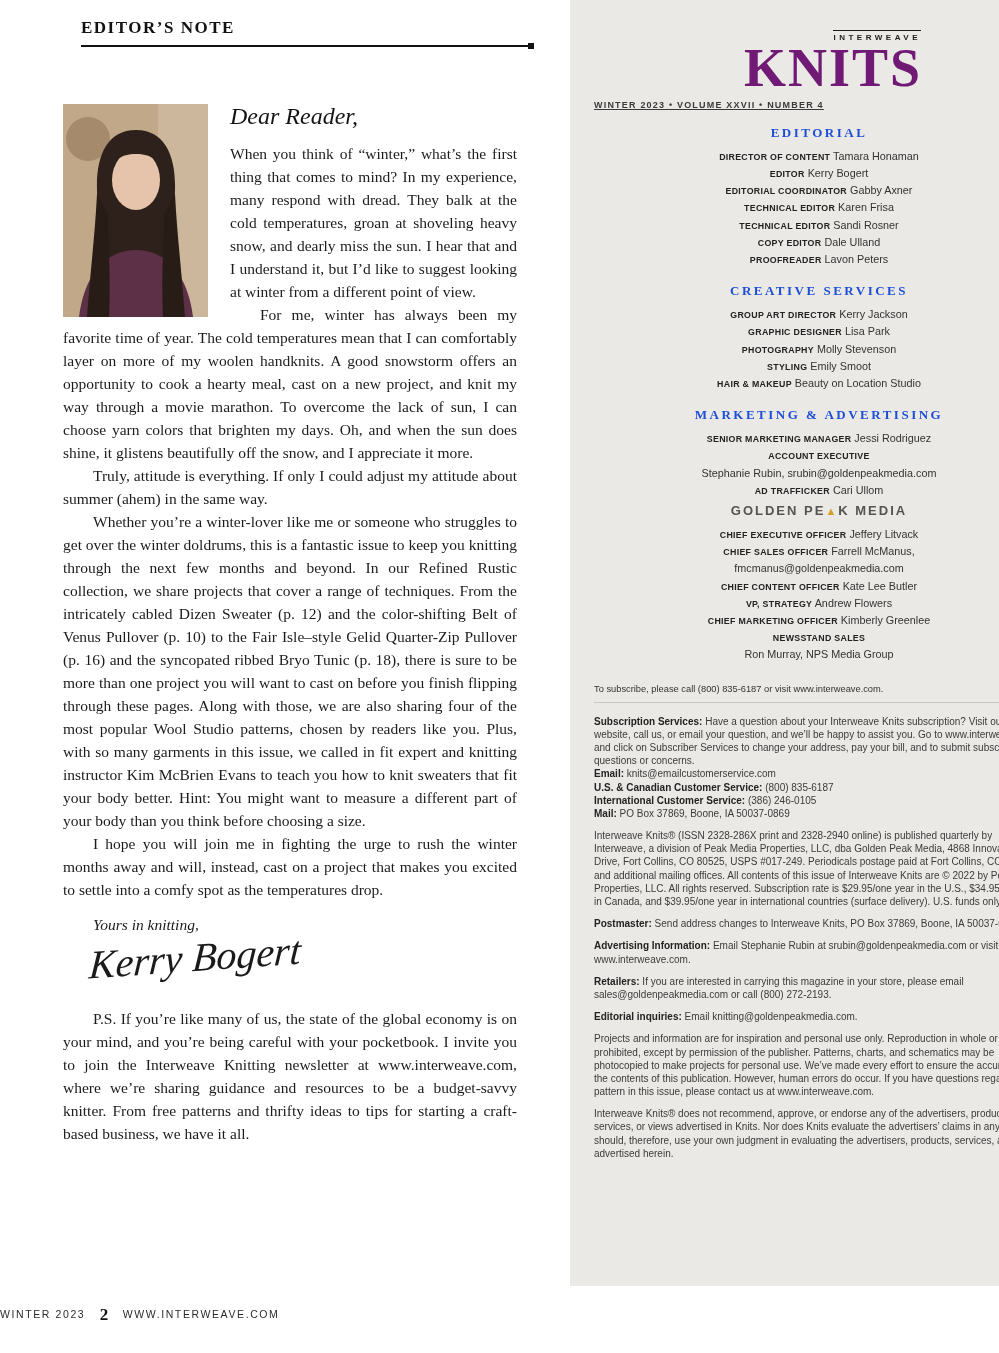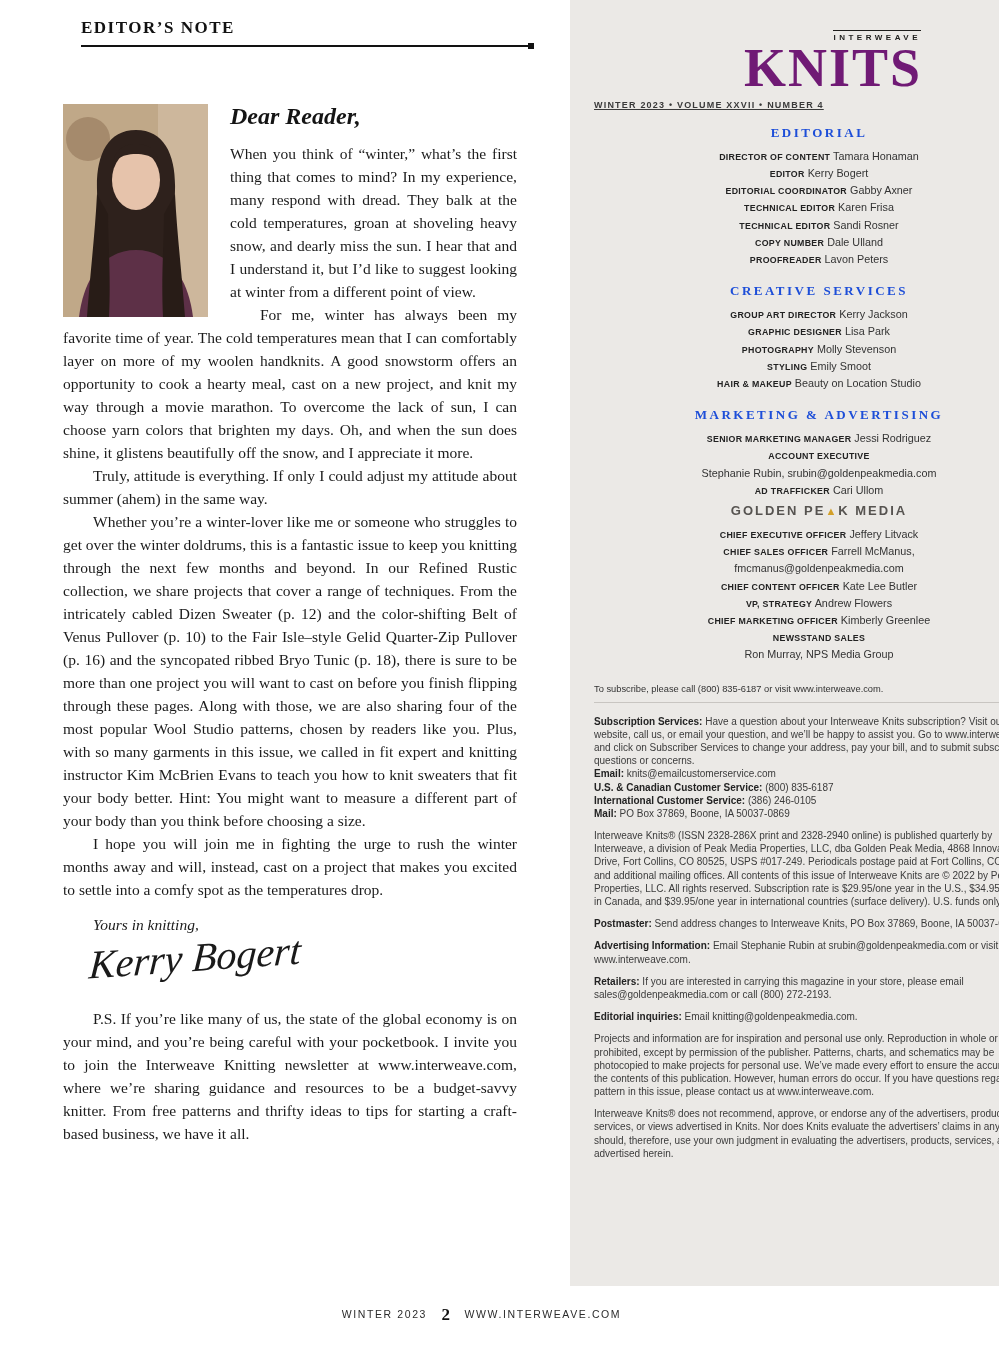--- a/index.html
+++ b/index.html
@@ -12,21 +12,21 @@
   .ednote-title { font-family:"Liberation Serif", serif; font-weight:bold; font-size:17px; letter-spacing:1.5px; color:#121212; }
   .ednote-rule { margin-top:7px; height:2px; background:#121212; position:relative; }
   .ednote-rule::after { content:""; position:absolute; right:-1px; top:-2px; width:6px; height:6px; background:#121212; }
 
   
   .letter { position:absolute; left:63px; top:100px; width:454px;
             font-family:"Liberation Serif", serif; font-size:15.5px; line-height:23px;
             color:#1b1b1b; text-align:justify; }
   .editor-photo { float:left; width:145px; height:213px; margin:4px 22px 8px 0; overflow:hidden; }
   .editor-photo svg { display:block; }
-  .salutation { font-family:"Liberation Serif", serif; font-style:italic; font-weight:bold;
+  .salutation { font-family:"Liberation Serif", serif; font-style:italic; font-weight:normal;
                 font-size:24px; line-height:28px; margin:2px 0 12px; text-align:left; color:#141414; }
   .paras p { text-indent:30px; margin:0; }
   .paras p:first-of-type { text-indent:0; }
   .closing { margin-top:12px; text-indent:30px; text-align:left;font-style:italic; }
   .signature { display:inline-block; font-family:"Liberation Serif", serif; font-style:italic;
                font-size:40px; color:#1a1a1a; transform:rotate(-4deg) skewX(-8deg);
                margin:10px 0 2px 26px; }
   .ps { margin-top:30px; text-indent:30px; }
 
   
@@ -53,21 +53,21 @@
   .gpm-tri { color:#d3a029; font-size:11px; }
 
   .subscribe { font-size:9.3px; color:#333; margin:20px 0 8px; }
   .divider { height:1px; background:#c8c5c1; margin:0 0 12px; }
 
   .fp-block { margin-bottom:9px; }
   .fp-line { font-size:10px; line-height:1.32; color:#3b3b3b; }
   .fp-lead { font-weight:bold; color:#232323; }
 
   
-  .footer { position:absolute; bottom:28px; left:0; width:963px; text-align:center; }
+  .footer { position:absolute; bottom:28px; left:0; width:963px; text-align:left; }
   .f-issue, .f-site { font-size:10.5px; letter-spacing:1.6px; color:#2b2b2b; vertical-align:2px; }
   .f-page { font-family:"Liberation Serif", serif; font-weight:bold; font-size:17px;
             color:#111; margin:0 10px; }
 </style>
 </head>
 <body>
 
 <div class="page">
 
   <header class="ednote-header">
@@ -119,21 +119,21 @@
               <div class="mast-entry"><span class="role">DIRECTOR OF CONTENT</span> <span class="ename">Tamara Honaman</span></div>
 
               <div class="mast-entry"><span class="role">EDITOR</span> <span class="ename">Kerry Bogert</span></div>
 
               <div class="mast-entry"><span class="role">EDITORIAL COORDINATOR</span> <span class="ename">Gabby Axner</span></div>
 
               <div class="mast-entry"><span class="role">TECHNICAL EDITOR</span> <span class="ename">Karen Frisa</span></div>
 
               <div class="mast-entry"><span class="role">TECHNICAL EDITOR</span> <span class="ename">Sandi Rosner</span></div>
 
-              <div class="mast-entry"><span class="role">COPY NUMBER</span> <span class="ename">Dale Ulland</span></div>
+              <div class="mast-entry"><span class="role">COPY EDITOR</span> <span class="ename">Dale Ulland</span></div>
 
               <div class="mast-entry"><span class="role">PROOFREADER</span> <span class="ename">Lavon Peters</span></div>
             </div>
         </section>
 
         <section class="mast-section">
           <h3 class="mast-heading">CREATIVE SERVICES</h3>
           <div class="mast-entries">
 
               <div class="mast-entry"><span class="role">GROUP ART DIRECTOR</span> <span class="ename">Kerry Jackson</span></div>

